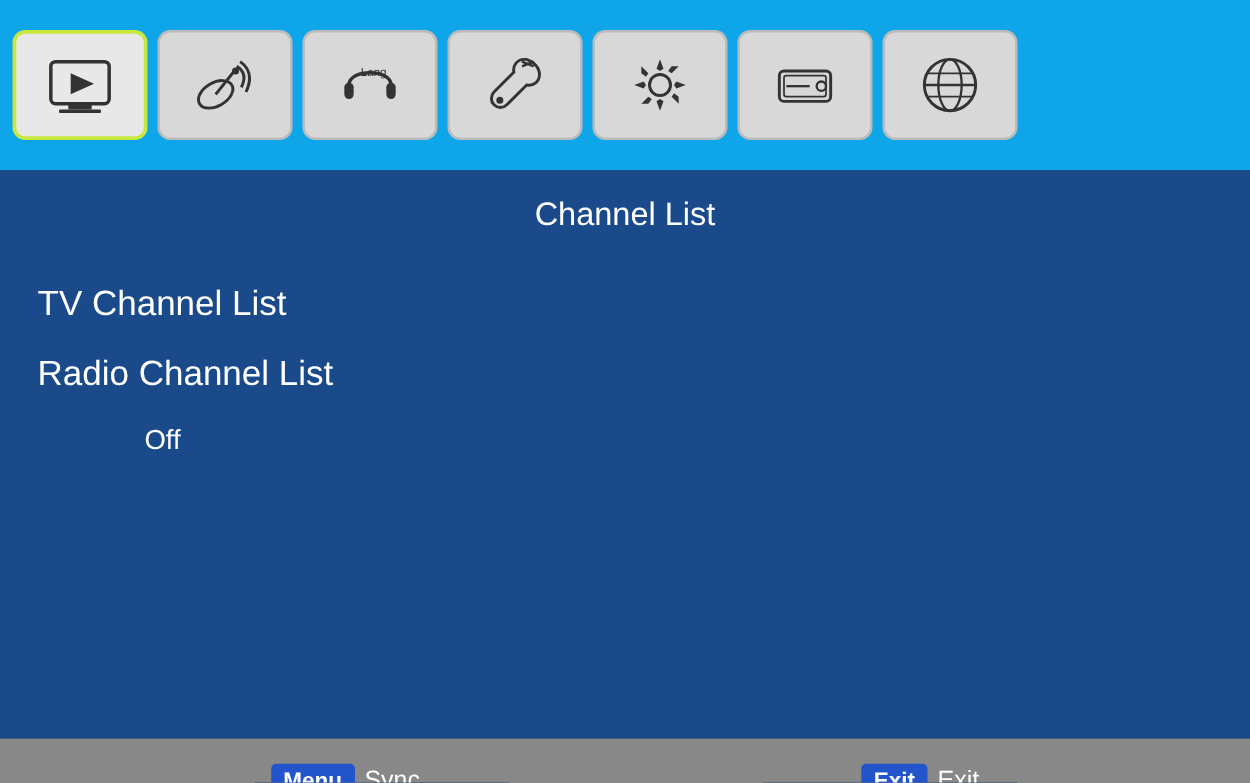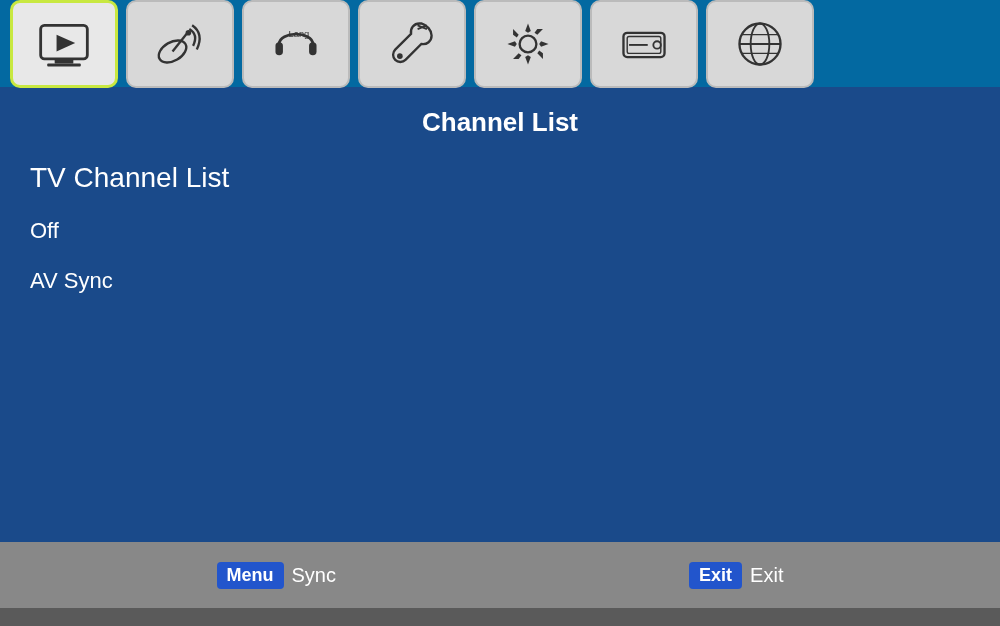--- a/index.html
+++ b/index.html
@@ -8,24 +8,24 @@
       width: 1000px;
       height: 626px;
       background: #5a5a5a;
       font-family: Arial, sans-serif;
       overflow: hidden;
     }
 
     
     #top-bar {
       display: flex;
-      background: #0369a1;
+      background: #0ea5e9;
       padding: 8px 10px;
       gap: 8px;
-      height: 87px;
+      height: 136px;
       align-items: center;
     }
 
     .nav-icon-btn {
       width: 108px;
       height: 88px;
       background: #d8d8d8;
       border-radius: 10px;
       border: 2px solid #bbb;
       display: flex;
@@ -50,42 +50,42 @@
       background: #1a4a8a;
       height: 455px;
       padding: 20px 30px;
       color: white;
     }
 
     #section-title {
       text-align: center;
       font-size: 26px;
       color: white;
-      margin-bottom: 12px;
-      font-weight: bold;
+      margin-bottom: 28px;
+      font-weight: normal;
     }
 
     .menu-row {
       display: flex;
       align-items: center;
       padding: 12px 0;
       font-size: 22px;
       color: white;
       border-bottom: none;
     }
 
     .menu-row-label {
       flex: 1;
       font-size: 28px;
     }
 
     .menu-row-value {
       font-size: 22px;
       min-width: 200px;
-      text-align: left;
+      text-align: center;
     }
 
     
     #bottom-bar {
       background: #888;
       height: 66px;
       display: flex;
       align-items: center;
       justify-content: space-around;
       padding: 0 40px;
@@ -195,27 +195,30 @@
 </div>
 
 <div id="main-content">
   <div id="section-title">Channel List</div>
 
   <div class="menu-row">
     <span class="menu-row-label">TV Channel List</span>
     <span class="menu-row-value"></span>
   </div>
 
+  <div class="menu-row">
+    <span class="menu-row-label">Radio Channel List</span>
+    <span class="menu-row-value"></span>
+  </div>
 
   <div class="menu-row">
     <span class="menu-row-value">Off</span>
   </div>
 
   <div class="menu-row">
-    <span class="menu-row-value">AV Sync</span>
   </div>
 </div>
 
 <div id="bottom-bar">
   <div class="bottom-btn">
     <span class="btn-badge">Menu</span>
     <span>Sync</span>
   </div>
   <div class="bottom-btn">
     <span class="btn-badge">Exit</span>

